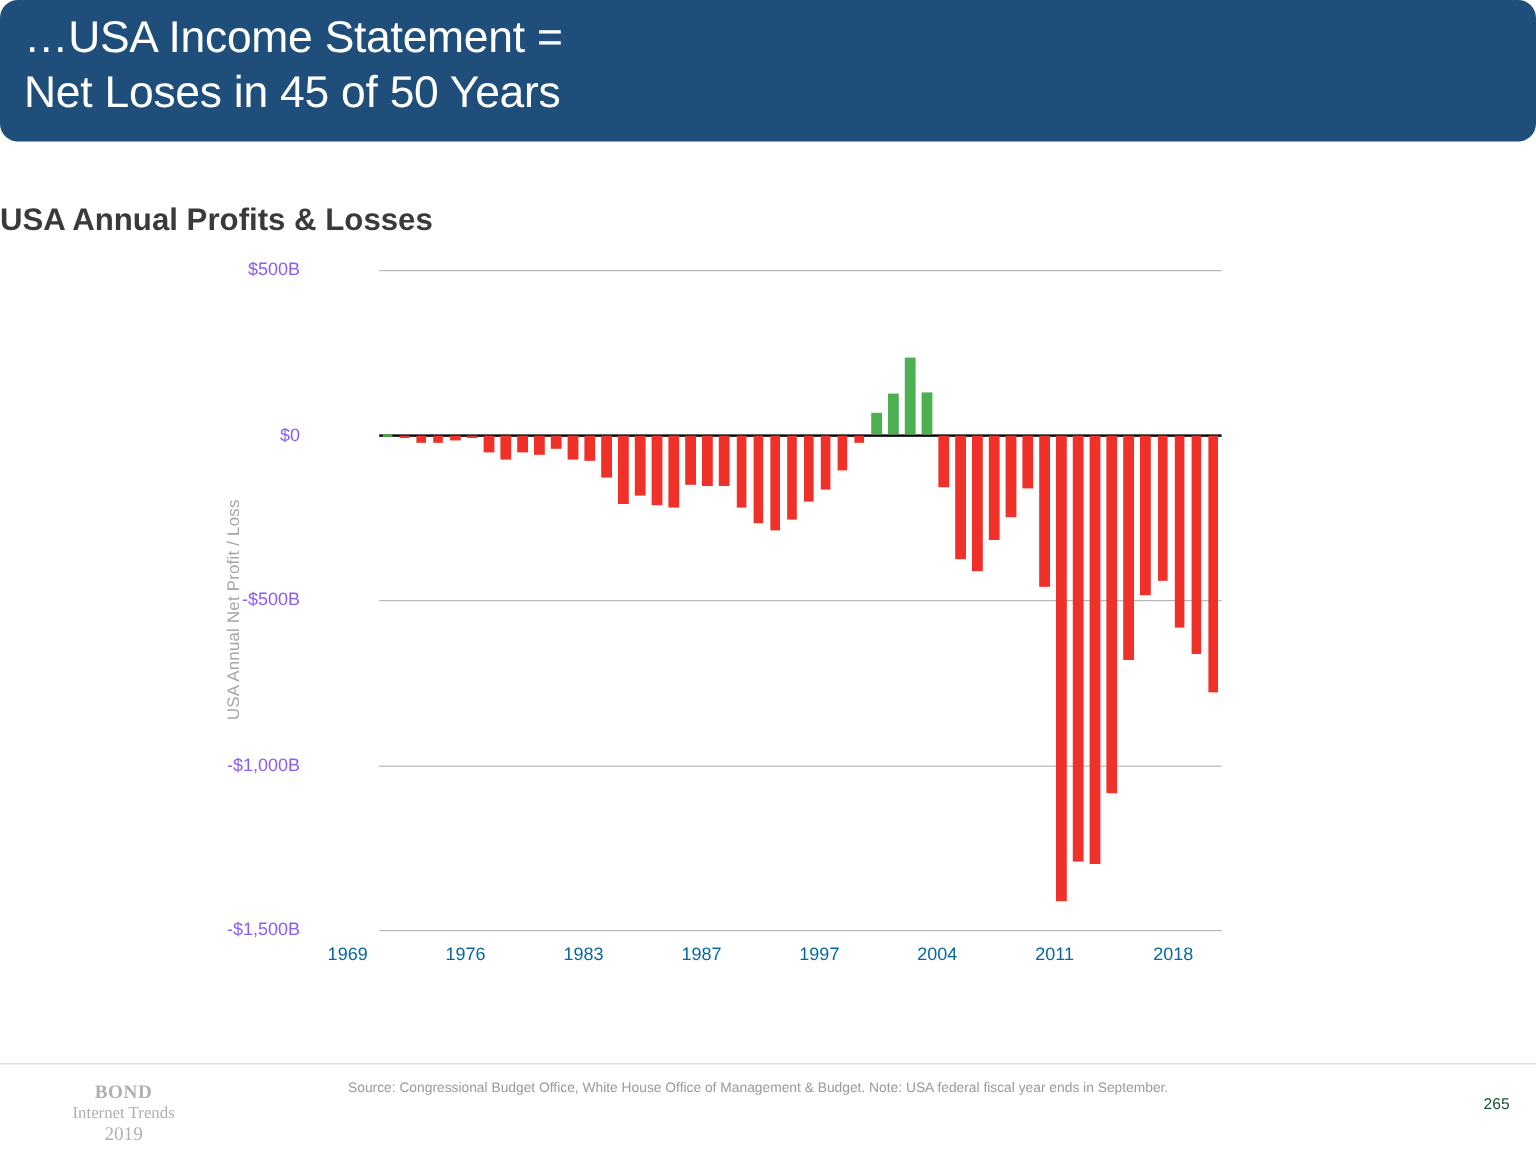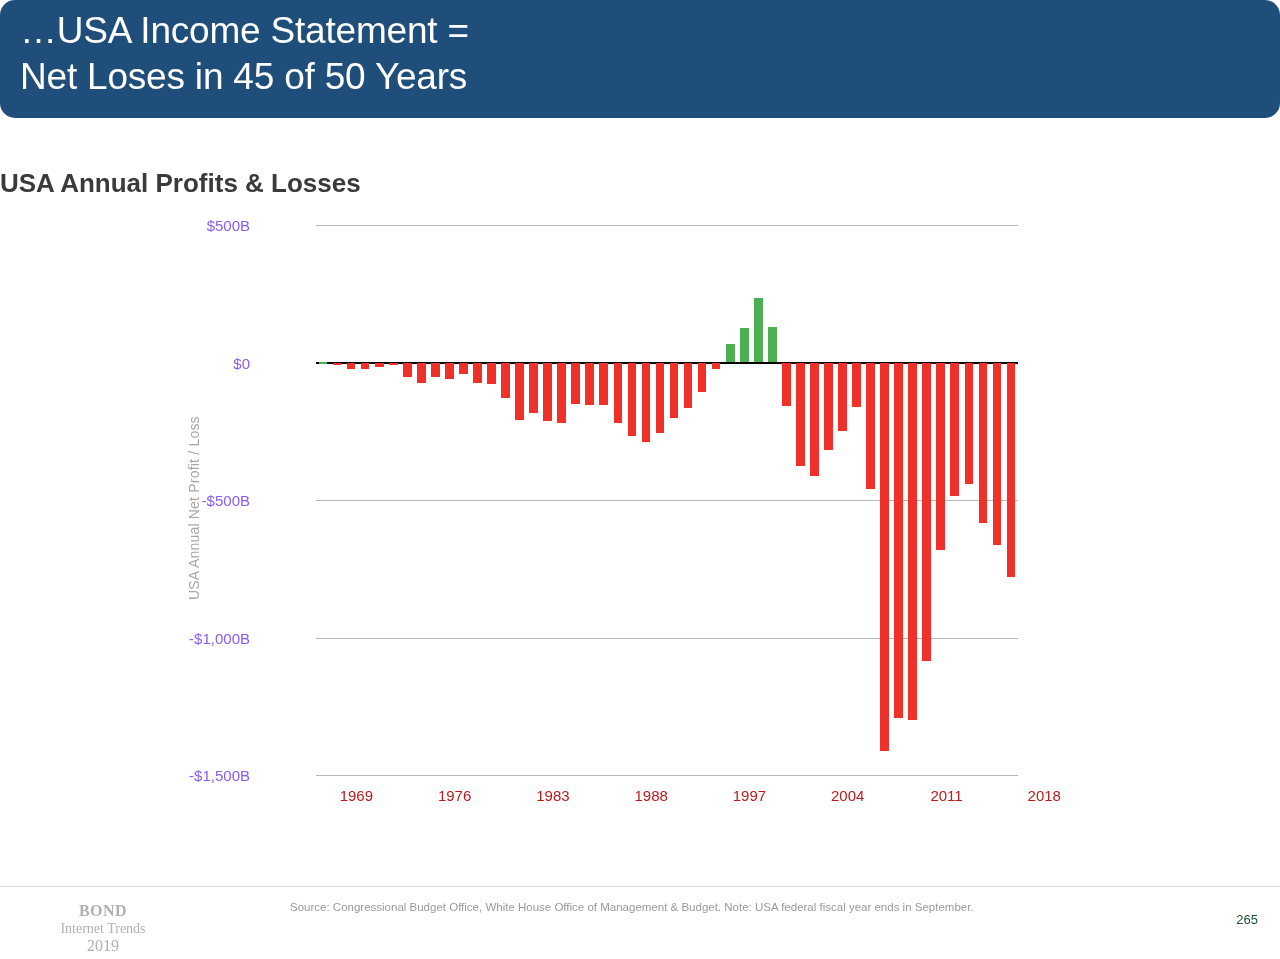--- a/index.html
+++ b/index.html
@@ -98,23 +98,23 @@
     right: 1030px;
     width: 150px;
     text-align: right;
     font-size: 15px;
     color: #8b5cf6;
     transform: translateY(-50%);
   }
   .xtick {
     position: absolute;
     width: 100px;
-    text-align: right;
+    text-align: left;
     font-size: 15px;
-    color: #b91c1c;
+    color: #0369a1;
     transform: translateX(-50%);
   }
   .bars {
     position: absolute;
     left: 316px;
     top: 0;
     width: 702px;
     height: 550px;
   }
   .bar {
@@ -249,21 +249,21 @@
         <div class="ytick" style="top: 0px;">$500B</div>
         <div class="ytick" style="top: 137.5px;">$0</div>
         <div class="ytick" style="top: 275px;">-$500B</div>
         <div class="ytick" style="top: 412.5px;">-$1,000B</div>
         <div class="ytick" style="top: 550px;">-$1,500B</div>
       </div>
     <div id="xticks">
         <div class="xtick" style="left: 323.02px; top: 562px;">1969</div>
         <div class="xtick" style="left: 421.3px; top: 562px;">1976</div>
         <div class="xtick" style="left: 519.58px; top: 562px;">1983</div>
-        <div class="xtick" style="left: 617.86px; top: 562px;">1988</div>
+        <div class="xtick" style="left: 617.86px; top: 562px;">1987</div>
         <div class="xtick" style="left: 716.14px; top: 562px;">1997</div>
         <div class="xtick" style="left: 814.42px; top: 562px;">2004</div>
         <div class="xtick" style="left: 912.7px; top: 562px;">2011</div>
         <div class="xtick" style="left: 1010.98px; top: 562px;">2018</div>
       </div>
   </div>
 
   <div class="footer-rule"></div>
   <div class="source-note">Source: Congressional Budget Office, White House Office of Management &amp; Budget.  Note: USA federal fiscal year ends in September.</div>
   <div class="brand">

